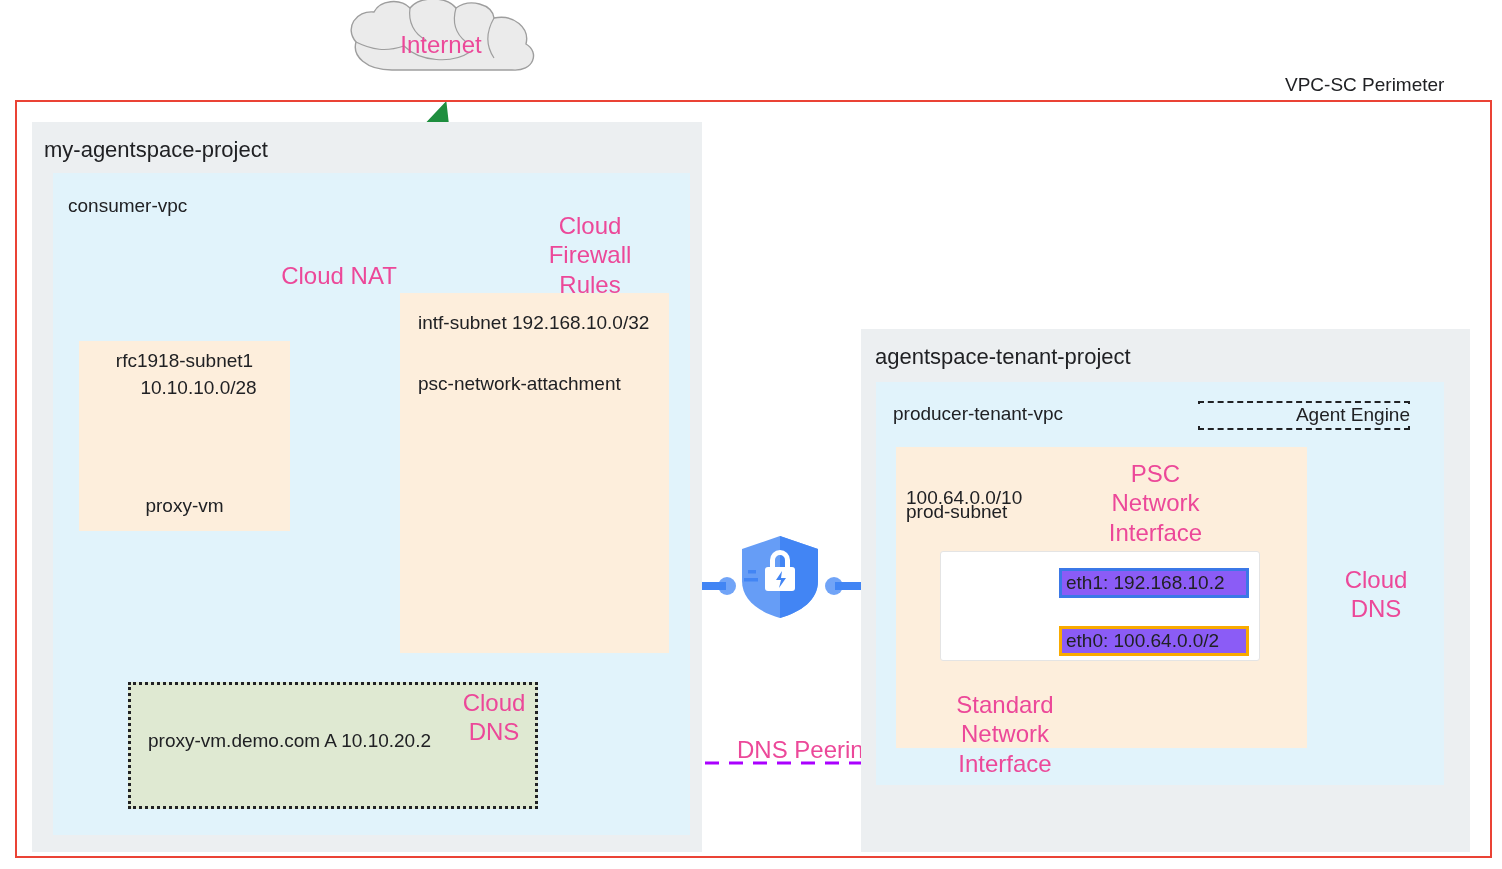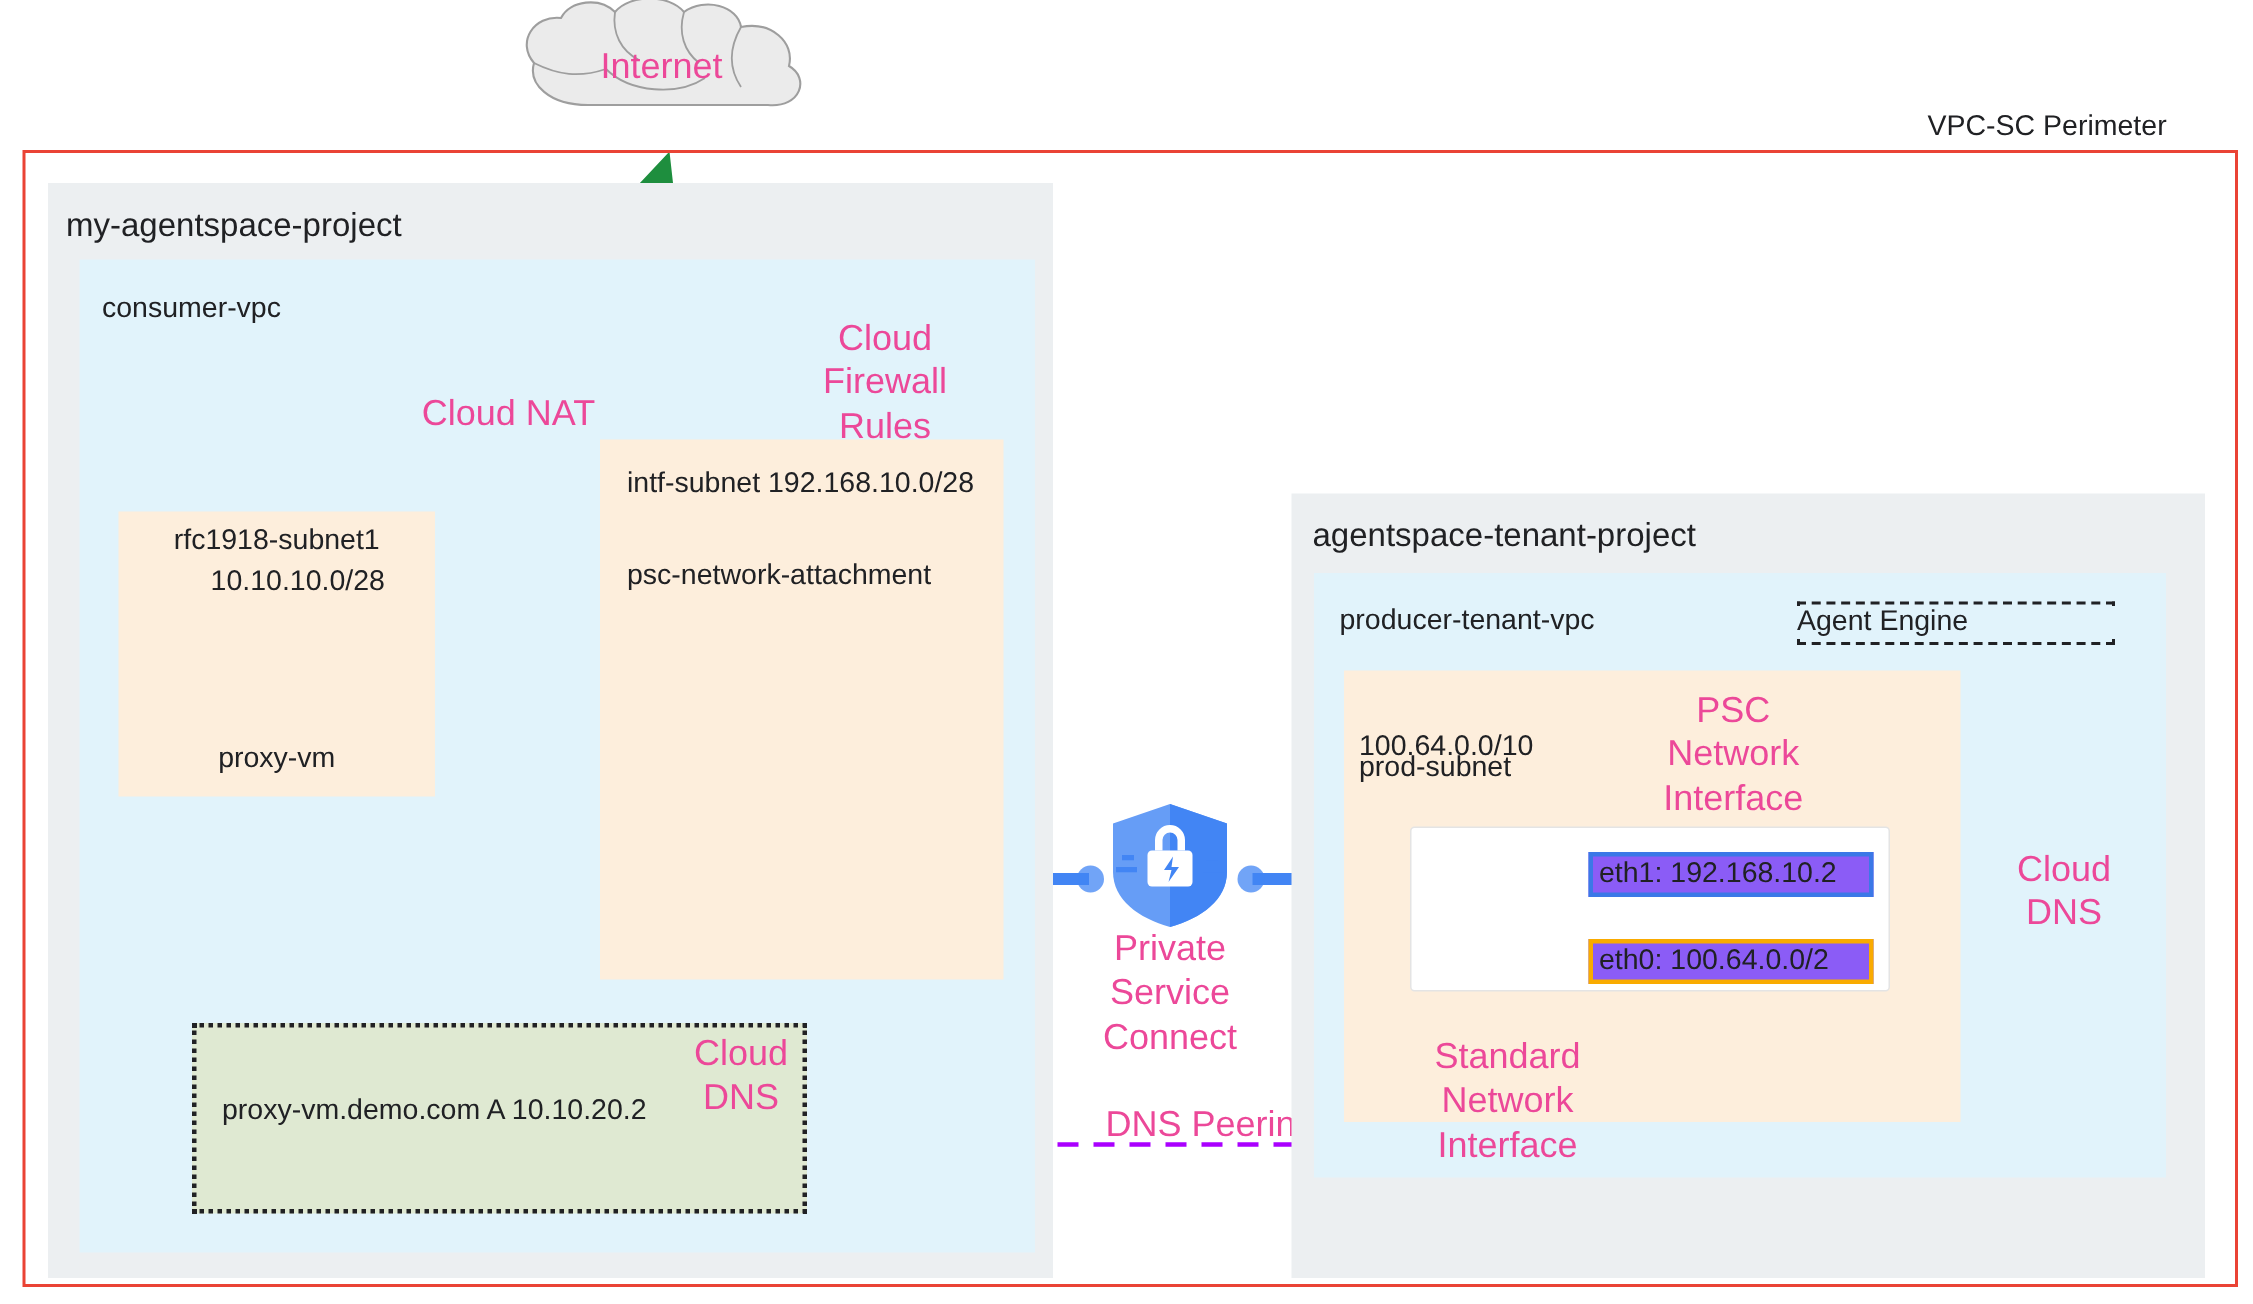--- a/index.html
+++ b/index.html
@@ -198,40 +198,38 @@
 
   <div class="abs free-text" style="left:525px;top:211px;width:130px;">Cloud Firewall
 Rules</div>
 
   <div class="abs subnet-box" style="left:79px;top:341px;width:211px;height:190px;"></div>
   <div class="abs subnet-text" style="left:79px;top:350px;width:211px;text-align:center;">rfc1918-subnet1</div>
   <div class="abs subnet-text" style="left:79px;top:377px;width:239px;text-align:center;">10.10.10.0/28</div>
   <div class="abs subnet-text" style="left:79px;top:495px;width:211px;text-align:center;">proxy-vm</div>
 
   <div class="abs subnet-box" style="left:400px;top:293px;width:269px;height:360px;"></div>
-  <div class="abs subnet-text" style="left:418px;top:312px;">intf-subnet 192.168.10.0/28</div>
+  <div class="abs subnet-text" style="left:418px;top:312px;">intf-subnet 192.168.10.0/32</div>
   <div class="abs subnet-text" style="left:418px;top:373px;">psc-network-attachment</div>
 
   <div class="abs dns-zone-box" style="left:128px;top:682px;width:410px;height:127px;"></div>
   <div class="abs dns-zone-text" style="left:148px;top:730px;">proxy-vm.demo.com  A 10.10.20.2</div>
   <div class="abs free-text" style="left:450px;top:688px;width:88px;">Cloud
 DNS</div>
 
-  <div class="abs free-text" style="left:700px;top:618px;width:160px;">Private Service
-Connect</div>
   <div class="abs free-text" style="left:722px;top:735px;width:170px;">DNS Peering</div>
 
   <div class="abs project-box" style="left:861px;top:329px;width:609px;height:523px;"></div>
   <div class="abs project-label" style="left:875px;top:344px;">agentspace-tenant-project</div>
 
   <div class="abs vpc-box" style="left:876px;top:382px;width:568px;height:403px;"></div>
   <div class="abs vpc-label" style="left:893px;top:403px;">producer-tenant-vpc</div>
 
   <div class="abs agent-engine-box" style="left:1198px;top:401px;width:212px;height:29px;"></div>
-  <div class="abs agent-engine-label" style="left:1198px;top:404px;width:212px;text-align:left;background:#e1f3fb;">Agent Engine</div>
+  <div class="abs agent-engine-label" style="left:1198px;top:404px;width:212px;text-align:right;background:#e1f3fb;">Agent Engine</div>
 
   <div class="abs subnet-box" style="left:896px;top:447px;width:411px;height:301px;"></div>
   <div class="abs subnet-text" style="left:906px;top:459px;margin-top:42px;">prod-subnet</div>
   <div class="abs subnet-text" style="left:906px;top:487px;">100.64.0.0/10</div>
 
   <div class="abs free-text" style="left:1088px;top:459px;width:135px;">PSC Network
 Interface</div>
   <div class="abs free-text" style="left:920px;top:690px;width:170px;">Standard Network
 Interface</div>
 

